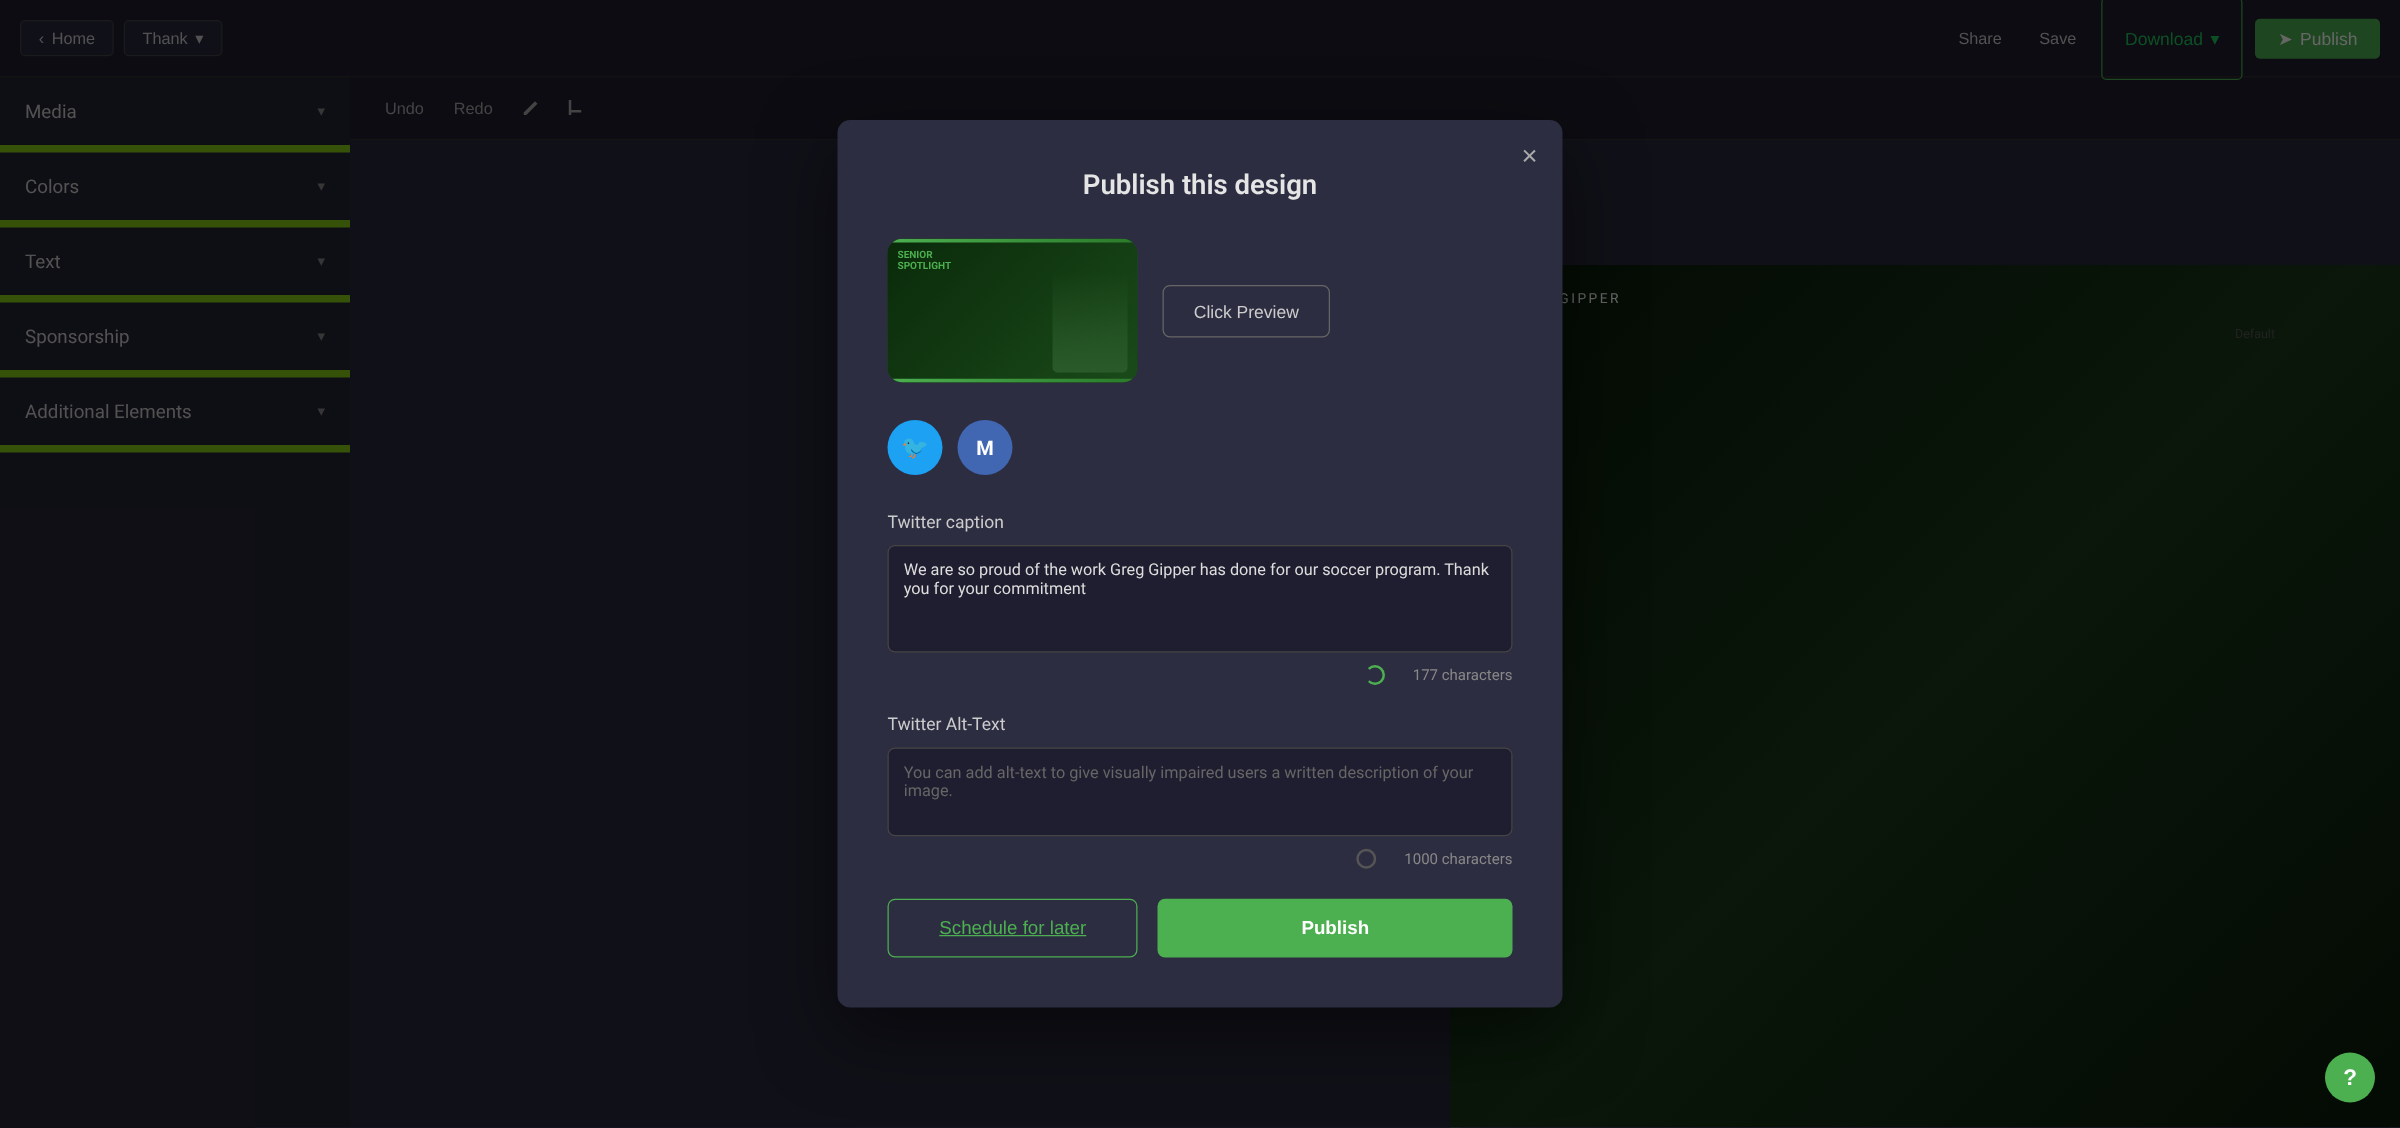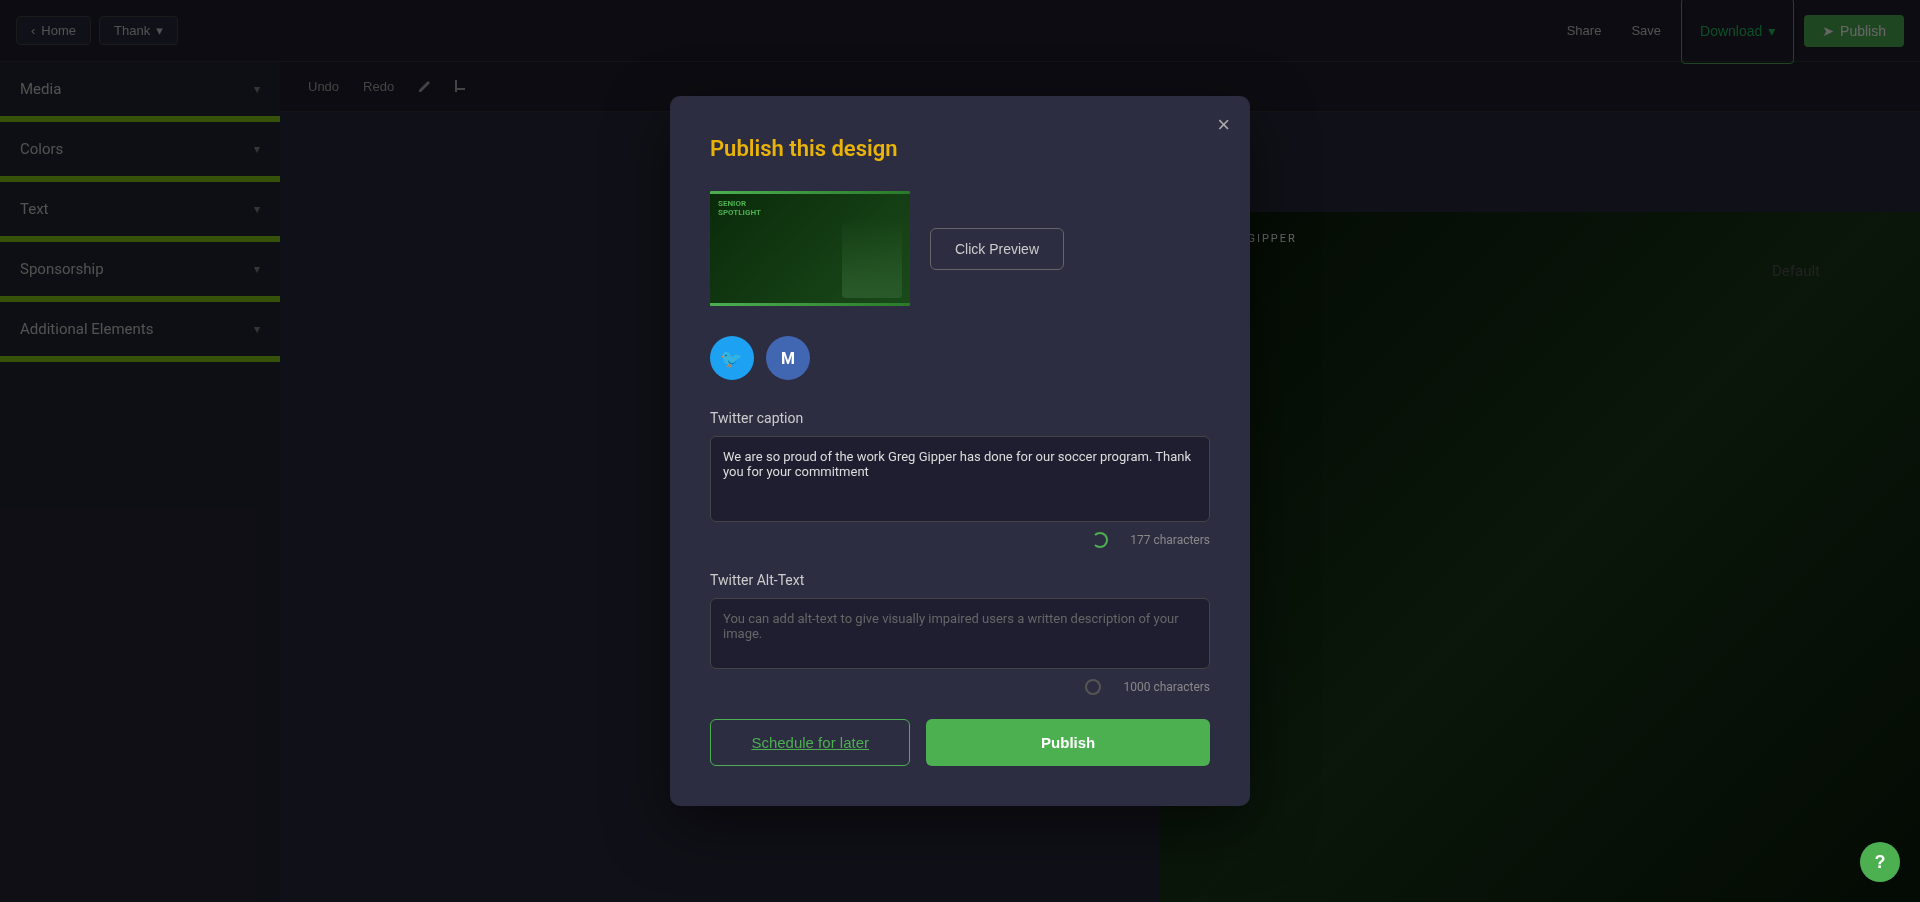--- a/index.html
+++ b/index.html
@@ -203,21 +203,21 @@
       left: 0;
       width: 8px;
       height: 100%;
       background: #4caf50;
     }
     .default-label {
       position: absolute;
       top: 50px;
       right: 100px;
       color: #555;
-      font-size: 15px;
+      font-size: 10px;
     }
 
     
     .modal-overlay {
       position: absolute;
       top: 0; left: 0; right: 0; bottom: 0;
       background: rgba(0,0,0,0.6);
       z-index: 100;
       display: flex;
       align-items: center;
@@ -227,23 +227,24 @@
       background: #2d2d42;
       border-radius: 10px;
       width: 580px;
       max-height: 820px;
       overflow-y: auto;
       padding: 40px;
       position: relative;
       box-shadow: 0 20px 60px rgba(0,0,0,0.5);
     }
     .modal-title {
-      color: #eab308;
+      color: #e5e5e5;
       font-size: 22px;
       font-weight: 600;
+      text-align: center;
       margin-bottom: 30px;
     }
     .modal-close {
       position: absolute;
       top: 16px;
       right: 20px;
       background: transparent;
       border: none;
       color: #aaa;
       font-size: 22px;
@@ -252,21 +253,21 @@
     .preview-section {
       display: flex;
       align-items: center;
       gap: 20px;
       margin-bottom: 30px;
     }
     .design-thumbnail {
       width: 200px;
       height: 115px;
       background: linear-gradient(135deg, #1a3a1a 0%, #2a5a2a 50%, #1a3a1a 100%);
-      border-radius: 1px;
+      border-radius: 12px;
       position: relative;
       overflow: hidden;
       flex-shrink: 0;
     }
     .thumbnail-inner {
       position: absolute;
       inset: 0;
       background: linear-gradient(135deg, #0d2a0d, #1a4a1a);
     }
     .btn-click-preview {

